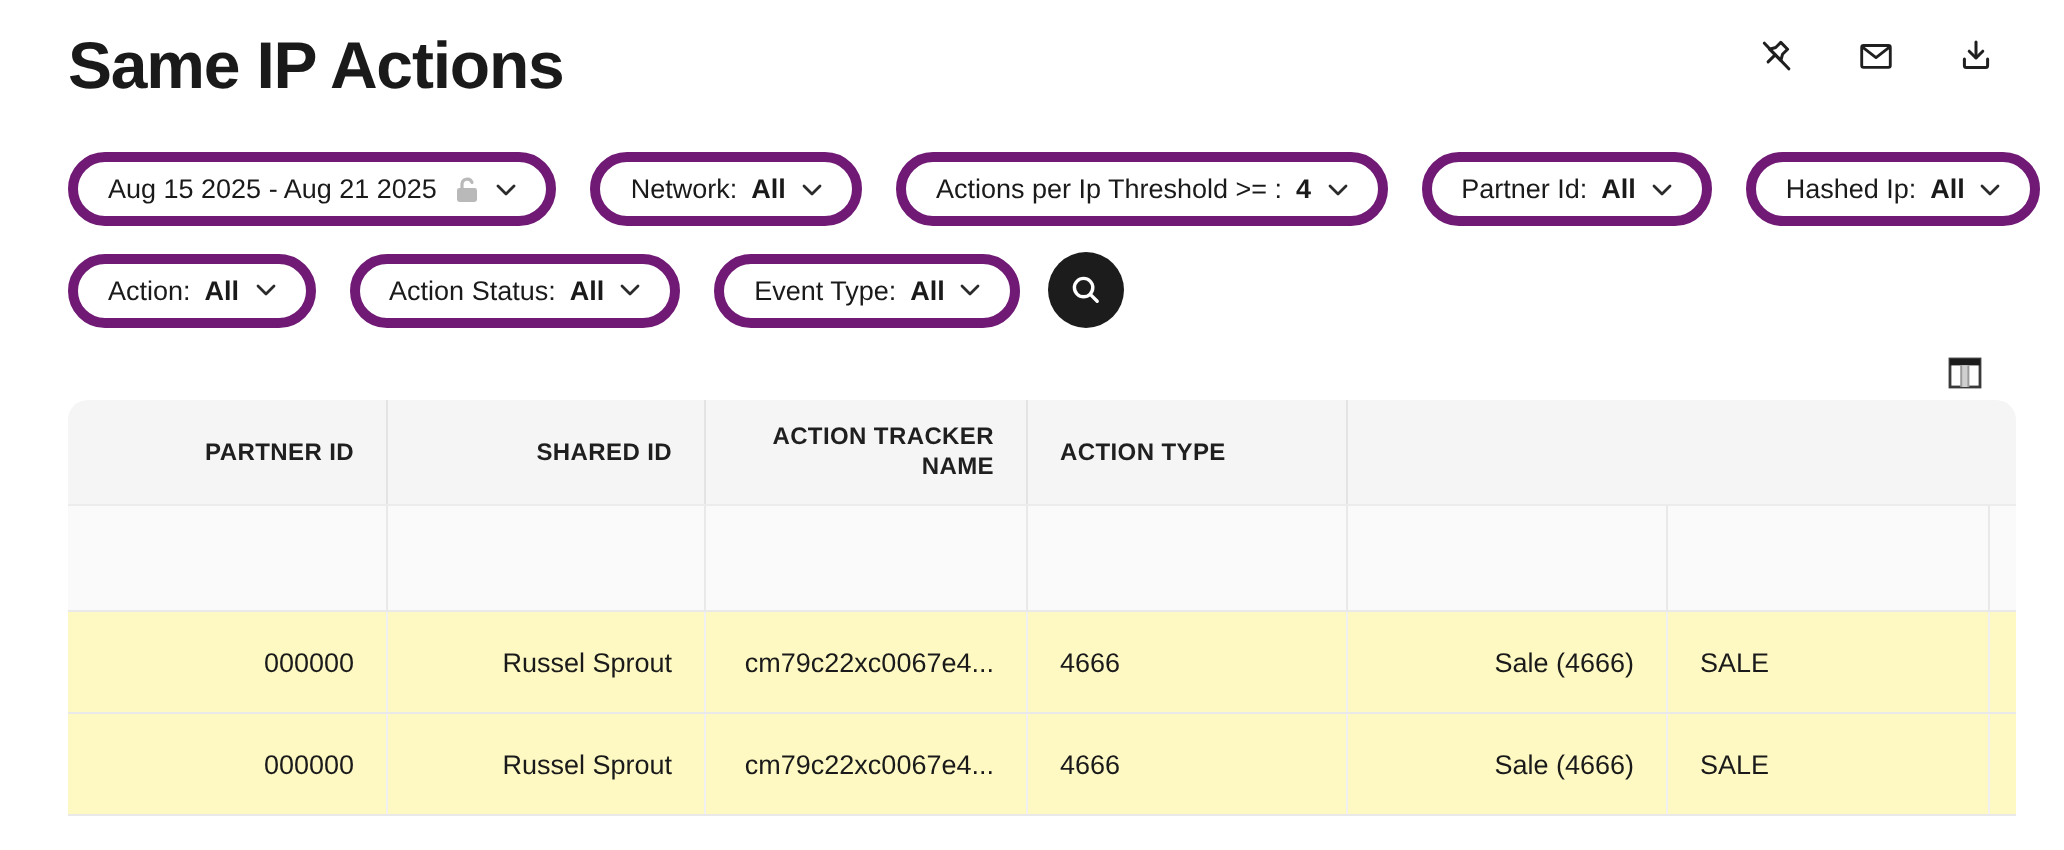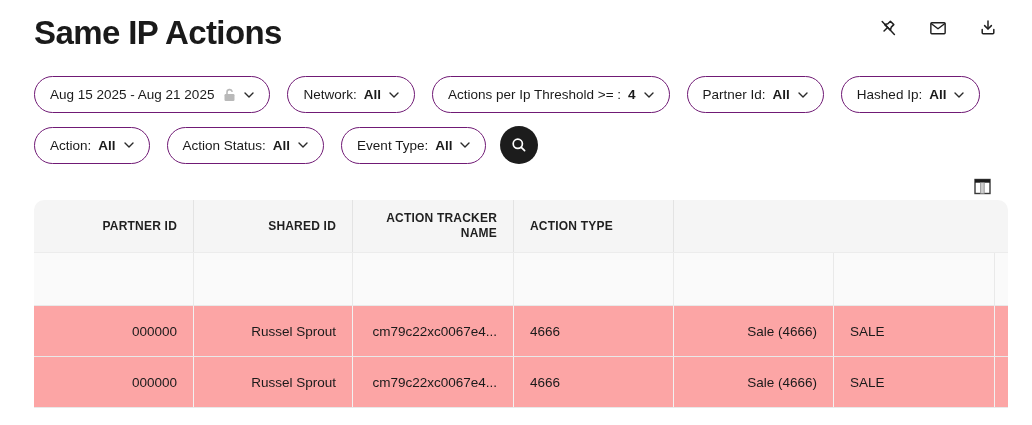--- a/index.html
+++ b/index.html
@@ -15,21 +15,21 @@
   .top-icons { display:flex; gap:30px; margin-top:6px; }
   .icon-btn { width:20px; height:20px; display:flex; align-items:center; justify-content:center; cursor:pointer; background:none; border:none; padding:0; }
   .icon-btn svg { display:block; }
 
   
   .filters { margin:24px 0 0 34px; }
   .pill-row { display:flex; align-items:center; gap:17px; margin-bottom:13px; }
   .pill {
     display:inline-flex; align-items:center; gap:7px;
     height:37px; padding:0 15px;
-    border:1px solid #701a75; border-radius:19px;
+    border:5px solid #701a75; border-radius:19px;
     background:#fff; font-size:13.5px; color:#1a1a1a;
     cursor:pointer; white-space:nowrap;
   }
   .pill .val { font-weight:700; }
   .chev { margin-left:1px; display:flex; }
   .lock { display:flex; margin-left:2px; }
   .search-btn {
     width:38px; height:38px; border-radius:50%;
     background:#1c1c1c; border:none; cursor:pointer;
     display:flex; align-items:center; justify-content:center;
@@ -47,21 +47,21 @@
   .ar { justify-content:flex-end; text-align:right; }
   .al { justify-content:flex-start; text-align:left; }
   .thead { background:#f5f5f5; border-radius:10px 10px 0 0; height:52px; }
   .thead .cell {
     font-size:12px; font-weight:700; letter-spacing:0.2px; color:#1f1f1f;
     white-space:normal; line-height:1.25; align-items:center;
   }
   .thead .cell + .cell { border-left:1px solid #e3e3e3; }
   .filter-cells { background:#fafafa; height:53px; border-top:1px solid #ececec; }
   .filter-cells .cell + .cell { border-left:1px solid #e9e9e9; }
-  .drow { background:#fca5a5; height:51px; border-top:1px solid #e9e9e9; }
+  .drow { background:#fef9c3; height:51px; border-top:1px solid #e9e9e9; }
   .drow .cell + .cell { border-left:1px solid #f1f1f1; }
   .partial-row { height:6px; border-top:1px solid #e9e9e9; background:#fff; width:974px; margin-left:34px; }
 </style>
 </head>
 <body>
 
 <div class="topbar">
   <h1 class="page-title">Same IP Actions</h1>
   <div class="top-icons">
     <button class="icon-btn" title="">

